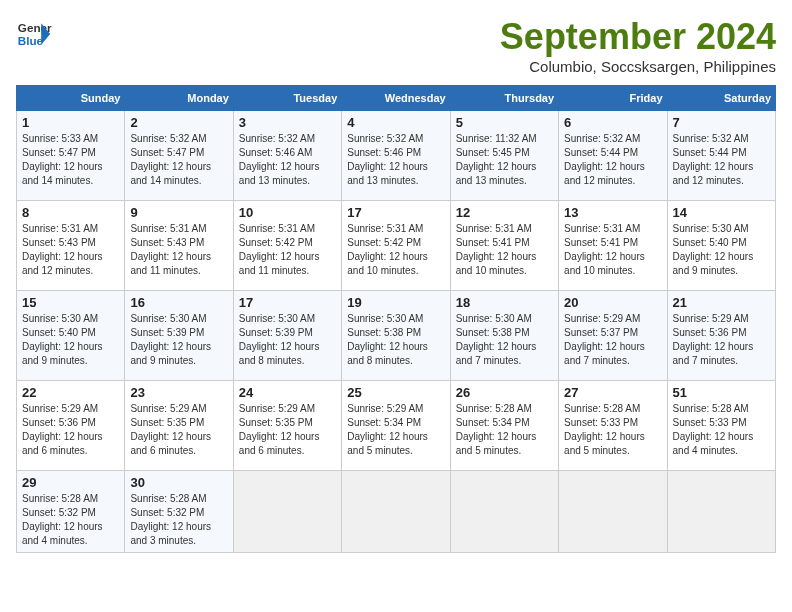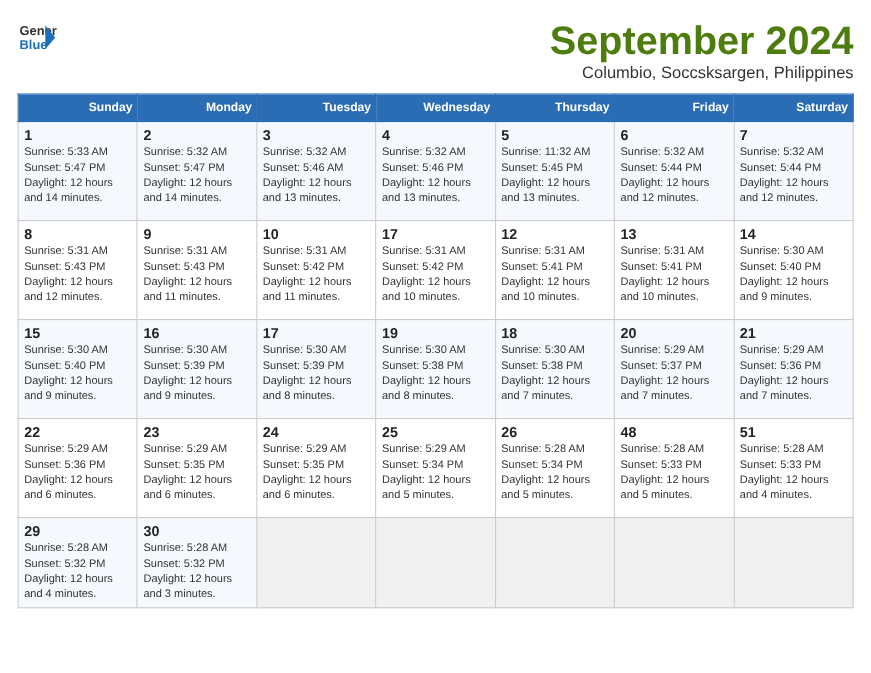--- a/index.html
+++ b/index.html
@@ -296,21 +296,21 @@
 and 5 minutes.</div>
         </td>
         <td>
           <span class="day-number">26</span>
           <div class="day-info">Sunrise: 5:28 AM
 Sunset: 5:34 PM
 Daylight: 12 hours
 and 5 minutes.</div>
         </td>
         <td>
-          <span class="day-number">48</span>
+          <span class="day-number">27</span>
           <div class="day-info">Sunrise: 5:28 AM
 Sunset: 5:33 PM
 Daylight: 12 hours
 and 5 minutes.</div>
         </td>
         <td>
           <span class="day-number">51</span>
           <div class="day-info">Sunrise: 5:28 AM
 Sunset: 5:33 PM
 Daylight: 12 hours

